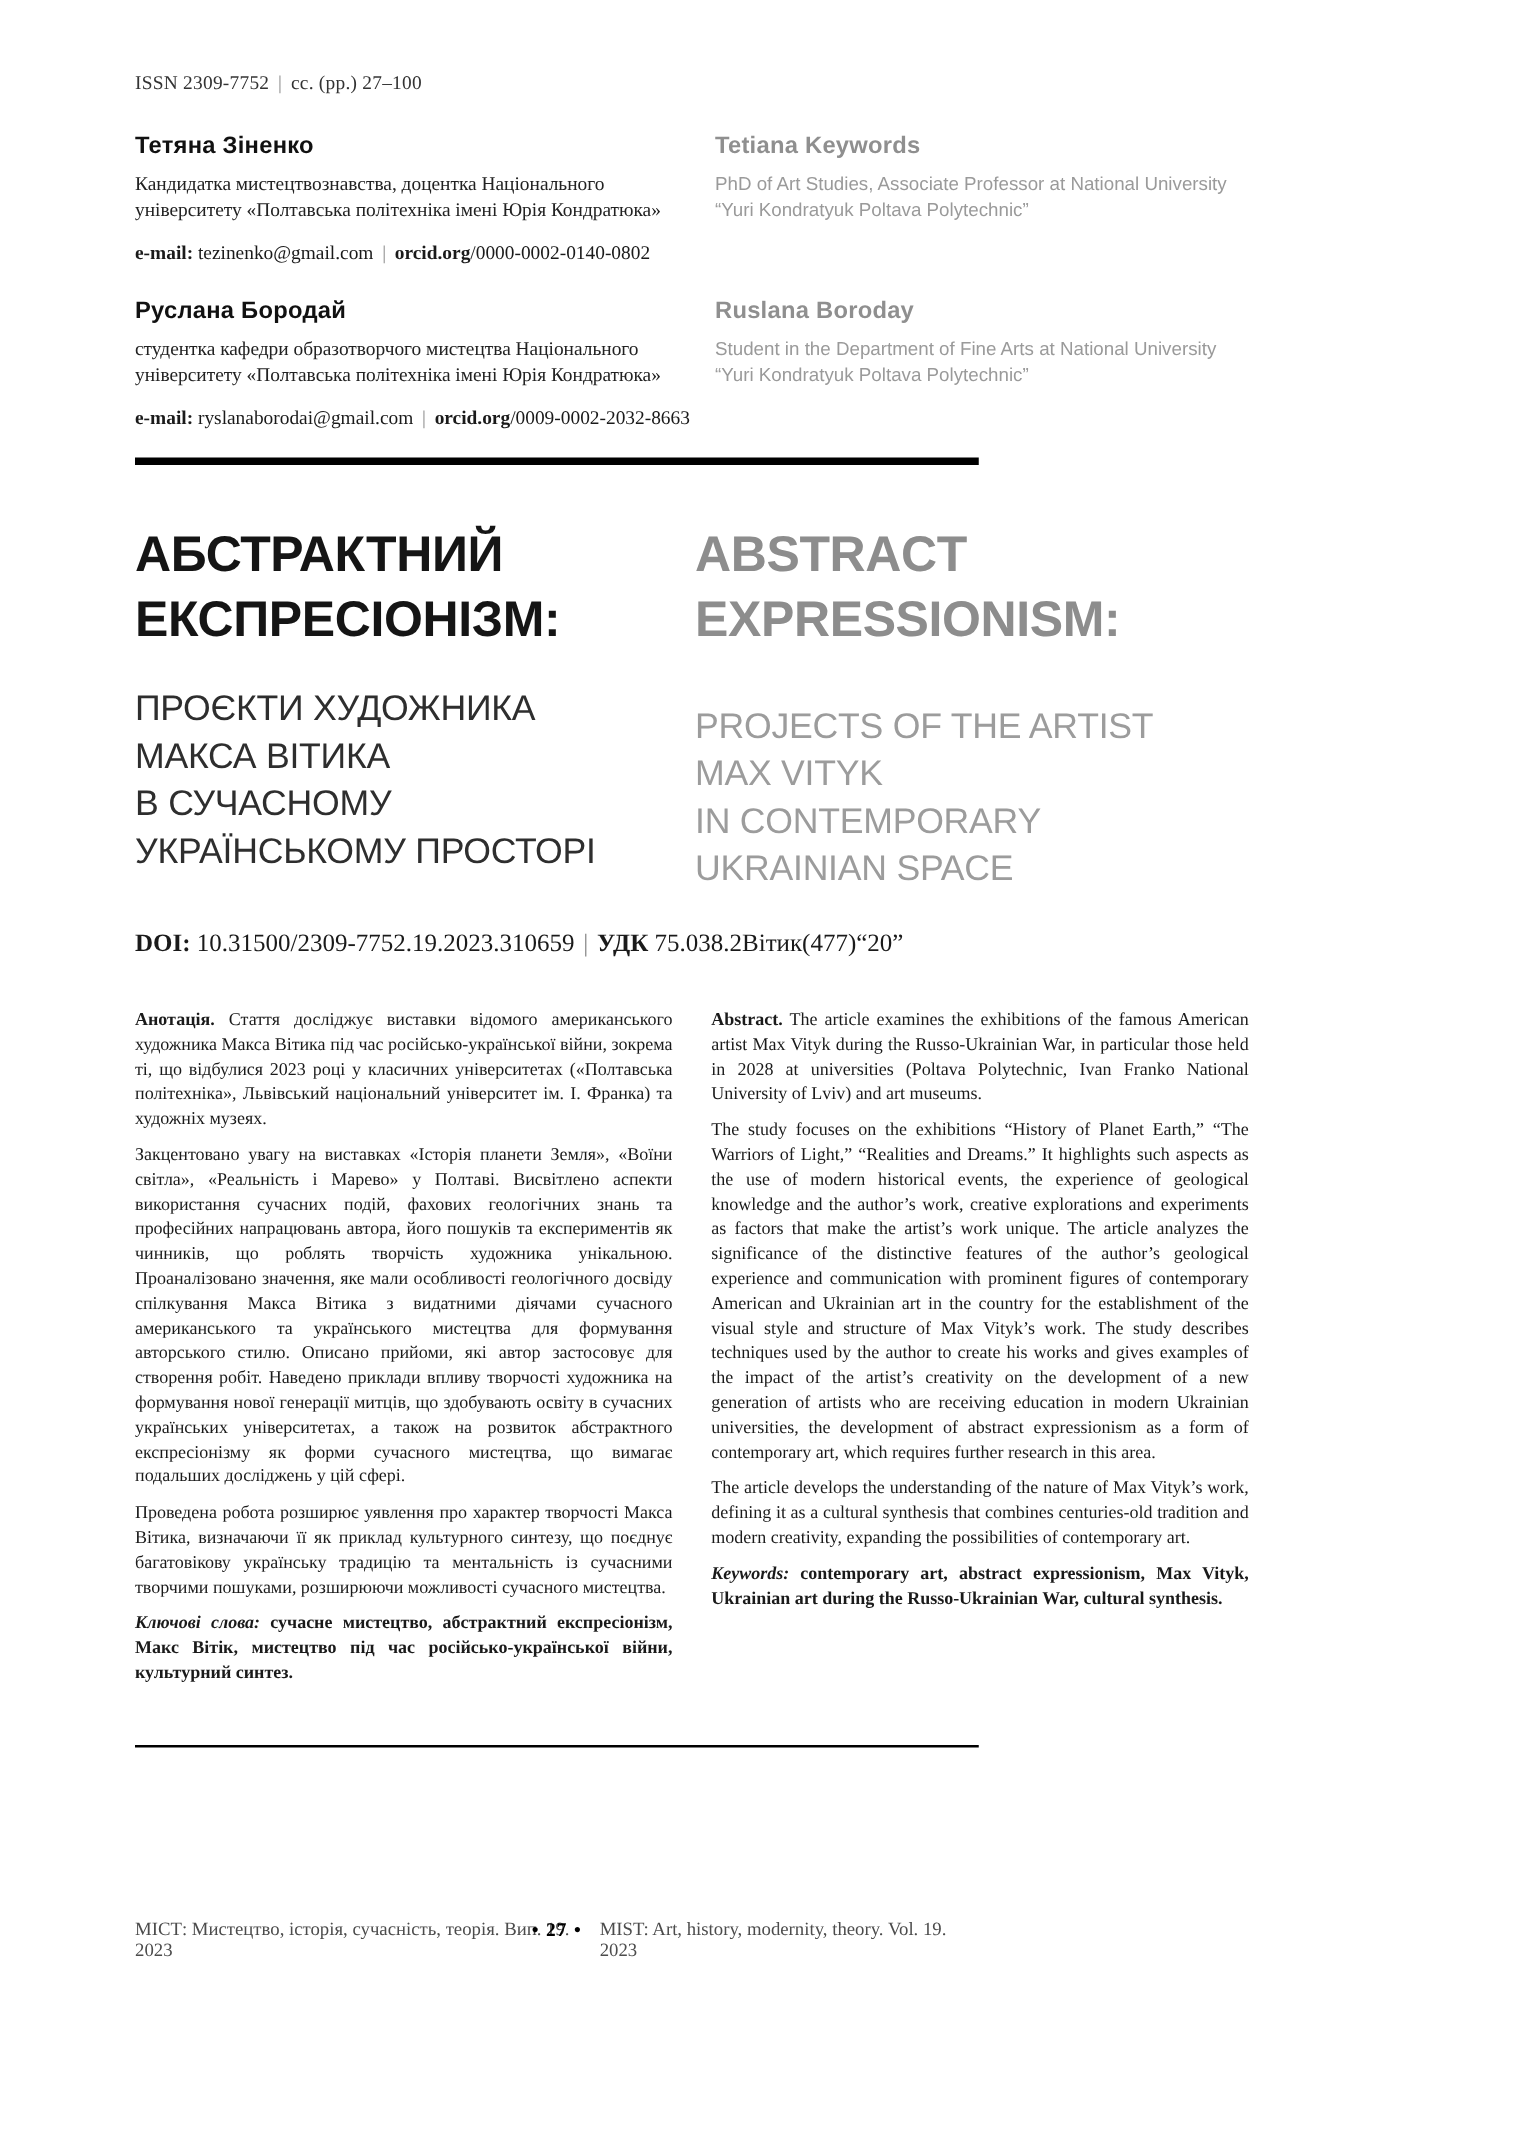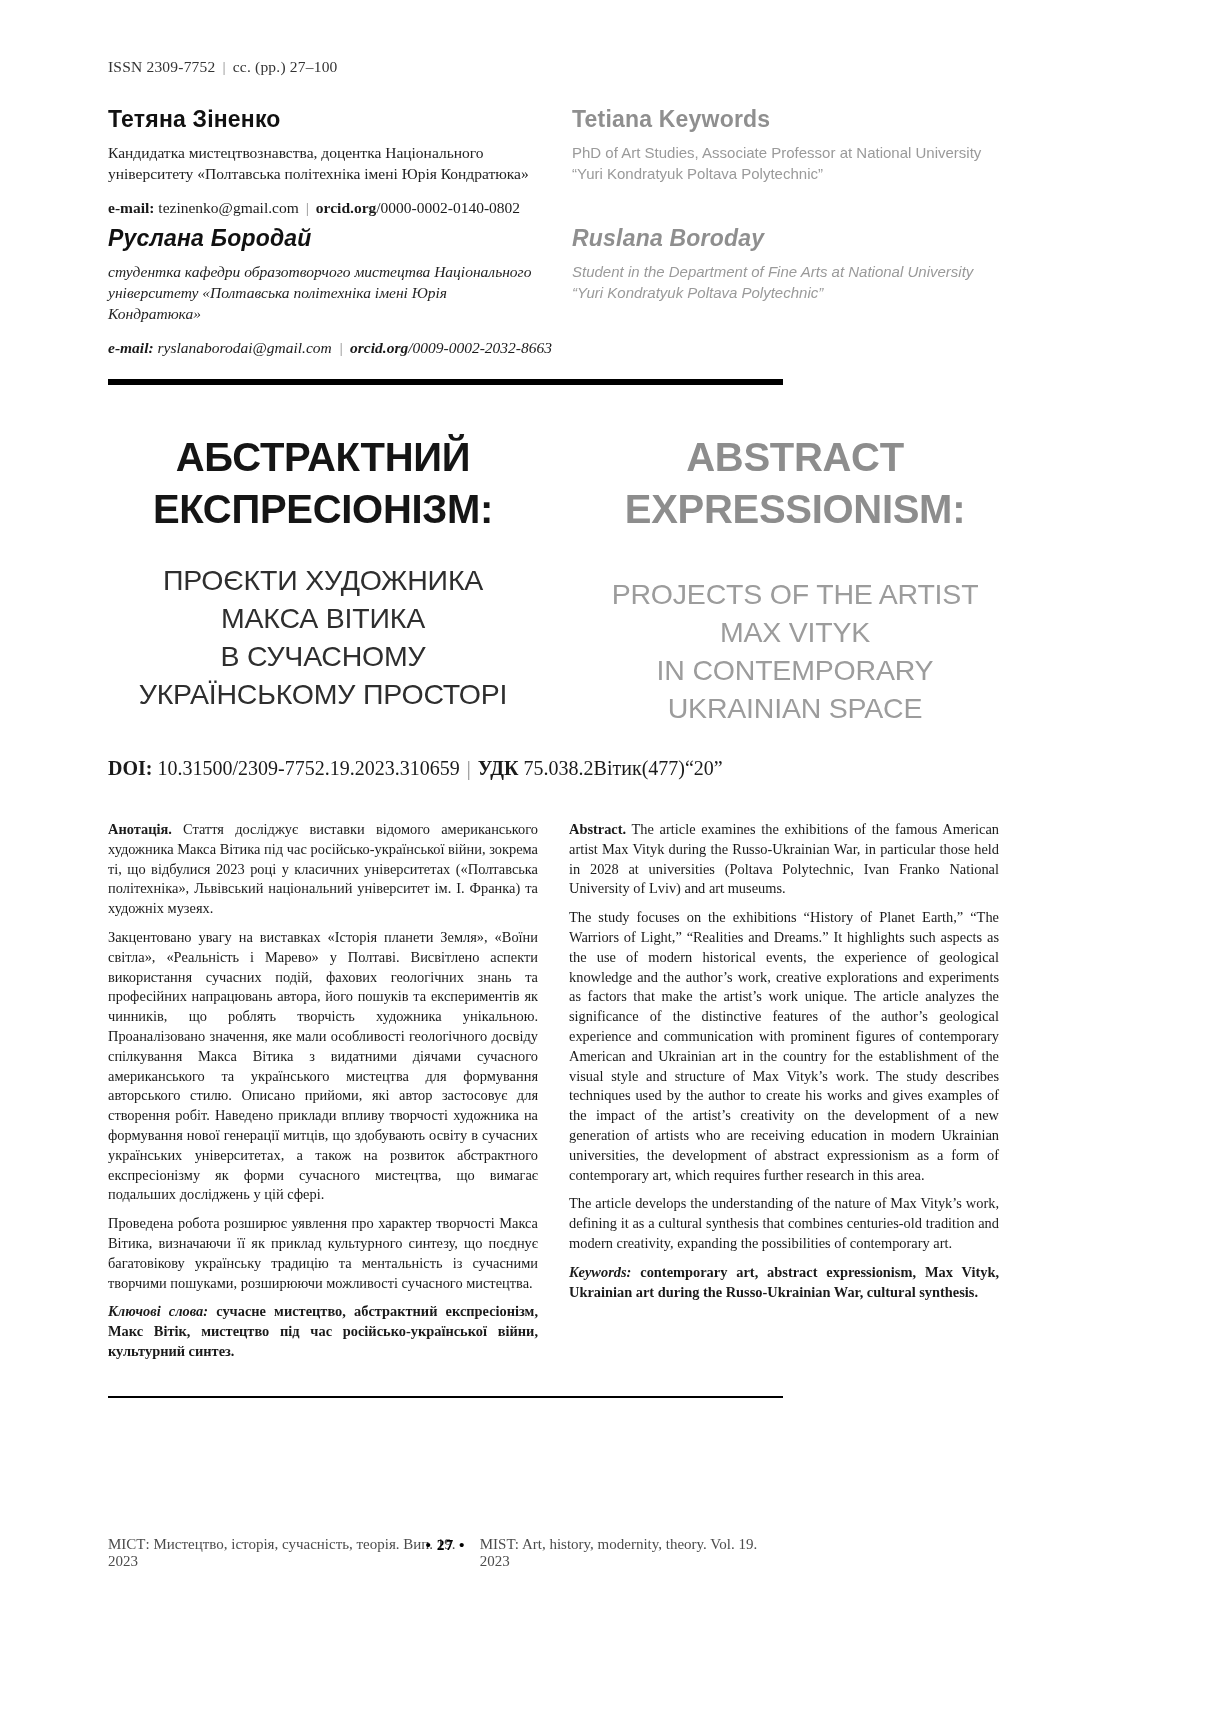--- a/index.html
+++ b/index.html
@@ -13,33 +13,33 @@
     display:flex; flex-direction:column;
     color:#1a1a1a;
   }
 
   .top-line{ font-size:15.5px; color:#333333; letter-spacing:0.2px; }
   .bar{ color:#8a8a8a; padding:0 7px; font-weight:400; }
 
   .cols{ display:grid; grid-template-columns:430px 430px; column-gap:34px; }
 
   .author{ margin-top:30px; }
-  .author.second{ margin-top:8px;font-style:italic; }
-  .name{ font-family:"Liberation Sans", sans-serif; font-size:23px; font-weight:700; letter-spacing:0.2px; }
+  .author.second{ margin-top:26px; }
+  .name{ font-family:"Liberation Sans", sans-serif; font-size:19px; font-weight:700; letter-spacing:0.2px; }
   .name.uk{ color:#111111; }
   .name.en{ color:#8f8f8f; }
   .affil{ margin-top:9px; font-size:15.5px; line-height:21px; max-width:430px; }
   .uk-affil{ color:#222222; }
   .en-affil{ font-family:"Liberation Sans", sans-serif; font-size:15px; color:#9a9a9a; }
   .email-line{ margin-top:15px; font-size:15.5px; color:#1a1a1a; }
   .email-line b{ font-weight:700; }
 
   .thick-rule{ height:6px; background:#000000; margin-top:22px; }
 
-  .title-grid{ display:grid; grid-template-columns:430px 430px; column-gap:42px; margin-top:46px;text-align:center; }
+  .title-grid{ display:grid; grid-template-columns:430px 430px; column-gap:18px; margin-top:46px; }
   .main{ font-family:"Liberation Sans", sans-serif; font-weight:700; font-size:40px; line-height:52px;
          white-space:pre-line; letter-spacing:-0.3px; }
   .main.uk{ color:#151515; }
   .main.en{ color:#8d8d8d; }
   .sub{ font-family:"Liberation Sans", sans-serif; font-weight:400; font-size:28.5px; line-height:38px;
         white-space:pre-line; margin-top:26px; letter-spacing:-0.2px; }
   .uk-sub{ color:#2e2e2e; }
   .en-sub{ color:#9c9c9c;margin-top:40px; }
 
   .doi-line{ margin-top:30px; font-size:20px; }

